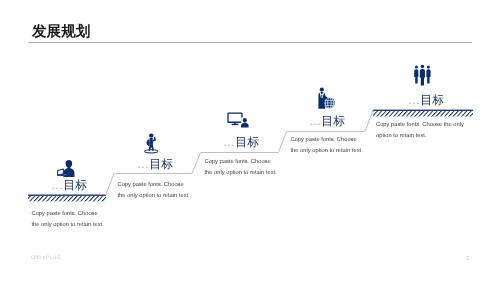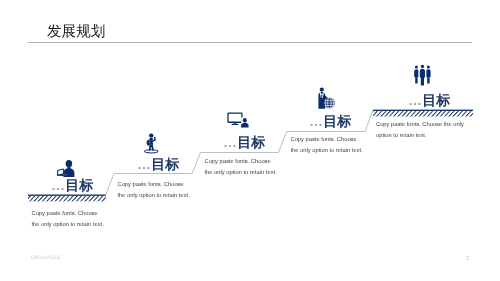--- a/index.html
+++ b/index.html
@@ -1,23 +1,23 @@
 <!DOCTYPE html>
 <html><head>
 <meta charset="utf-8">
 <style>
   html,body{margin:0;padding:0;}
   body{width:500px;height:281px;background:#ffffff;font-family:"Liberation Sans",sans-serif;overflow:hidden;position:relative;-webkit-font-smoothing:antialiased;text-rendering:geometricPrecision;}
   #slide{position:absolute;inset:0;background:#fff;}
-  #title{position:absolute;left:47px;top:24px;font-size:14.6px;font-weight:normal;color:#1a1a1a;letter-spacing:0;line-height:16px;}
+  #title{position:absolute;left:32px;top:24px;font-size:14.6px;font-weight:bold;color:#1a1a1a;letter-spacing:0;line-height:16px;}
   #titlerule{position:absolute;left:28px;top:42px;width:444px;height:1px;background:#b0b0b0;}
   .footer-left{position:absolute;left:31px;top:254.5px;font-size:5.2px;color:#cacaca;letter-spacing:.25px;}
   .footer-right{position:absolute;left:466px;top:255.5px;font-size:5.8px;color:#c4c4c4;}
   #stairs{position:absolute;left:0;top:0;width:500px;height:281px;}
-  .goal{position:absolute;font-size:14px;font-weight:bold;color:#1f3864;white-space:nowrap;line-height:10px;}
+  .goal{position:absolute;font-size:12px;font-weight:normal;color:#1f3864;white-space:nowrap;line-height:10px;}
   .goal .dots{color:#9aa5c0;letter-spacing:.3px;}
   .body{position:absolute;font-size:5.75px;color:#3a3a3a;line-height:11.4px;white-space:nowrap;}
   .ic{position:absolute;}
   .g1{left:51px;top:180px;} .g2{left:137px;top:159px;} .g3{left:223px;top:137px;} .g4{left:309px;top:116px;} .g5{left:408px;top:95px;}
   .b1{left:31.5px;top:208.5px;} .b2{left:117.5px;top:180px;} .b3{left:204.5px;top:156.5px;} .b4{left:290.5px;top:135px;} .b5{left:376px;top:119.5px;}
   .ic1{left:55.5px;top:159.5px;width:21.5px;height:17.8px;}
   .ic2{left:142px;top:133px;width:18.5px;height:20.5px;}
   .ic3{left:227px;top:111.5px;width:21.8px;height:16.3px;}
   .ic4{left:316.5px;top:87px;width:18.2px;height:21.8px;}
   .ic5{left:412.8px;top:64px;width:18.8px;height:21.6px;}

